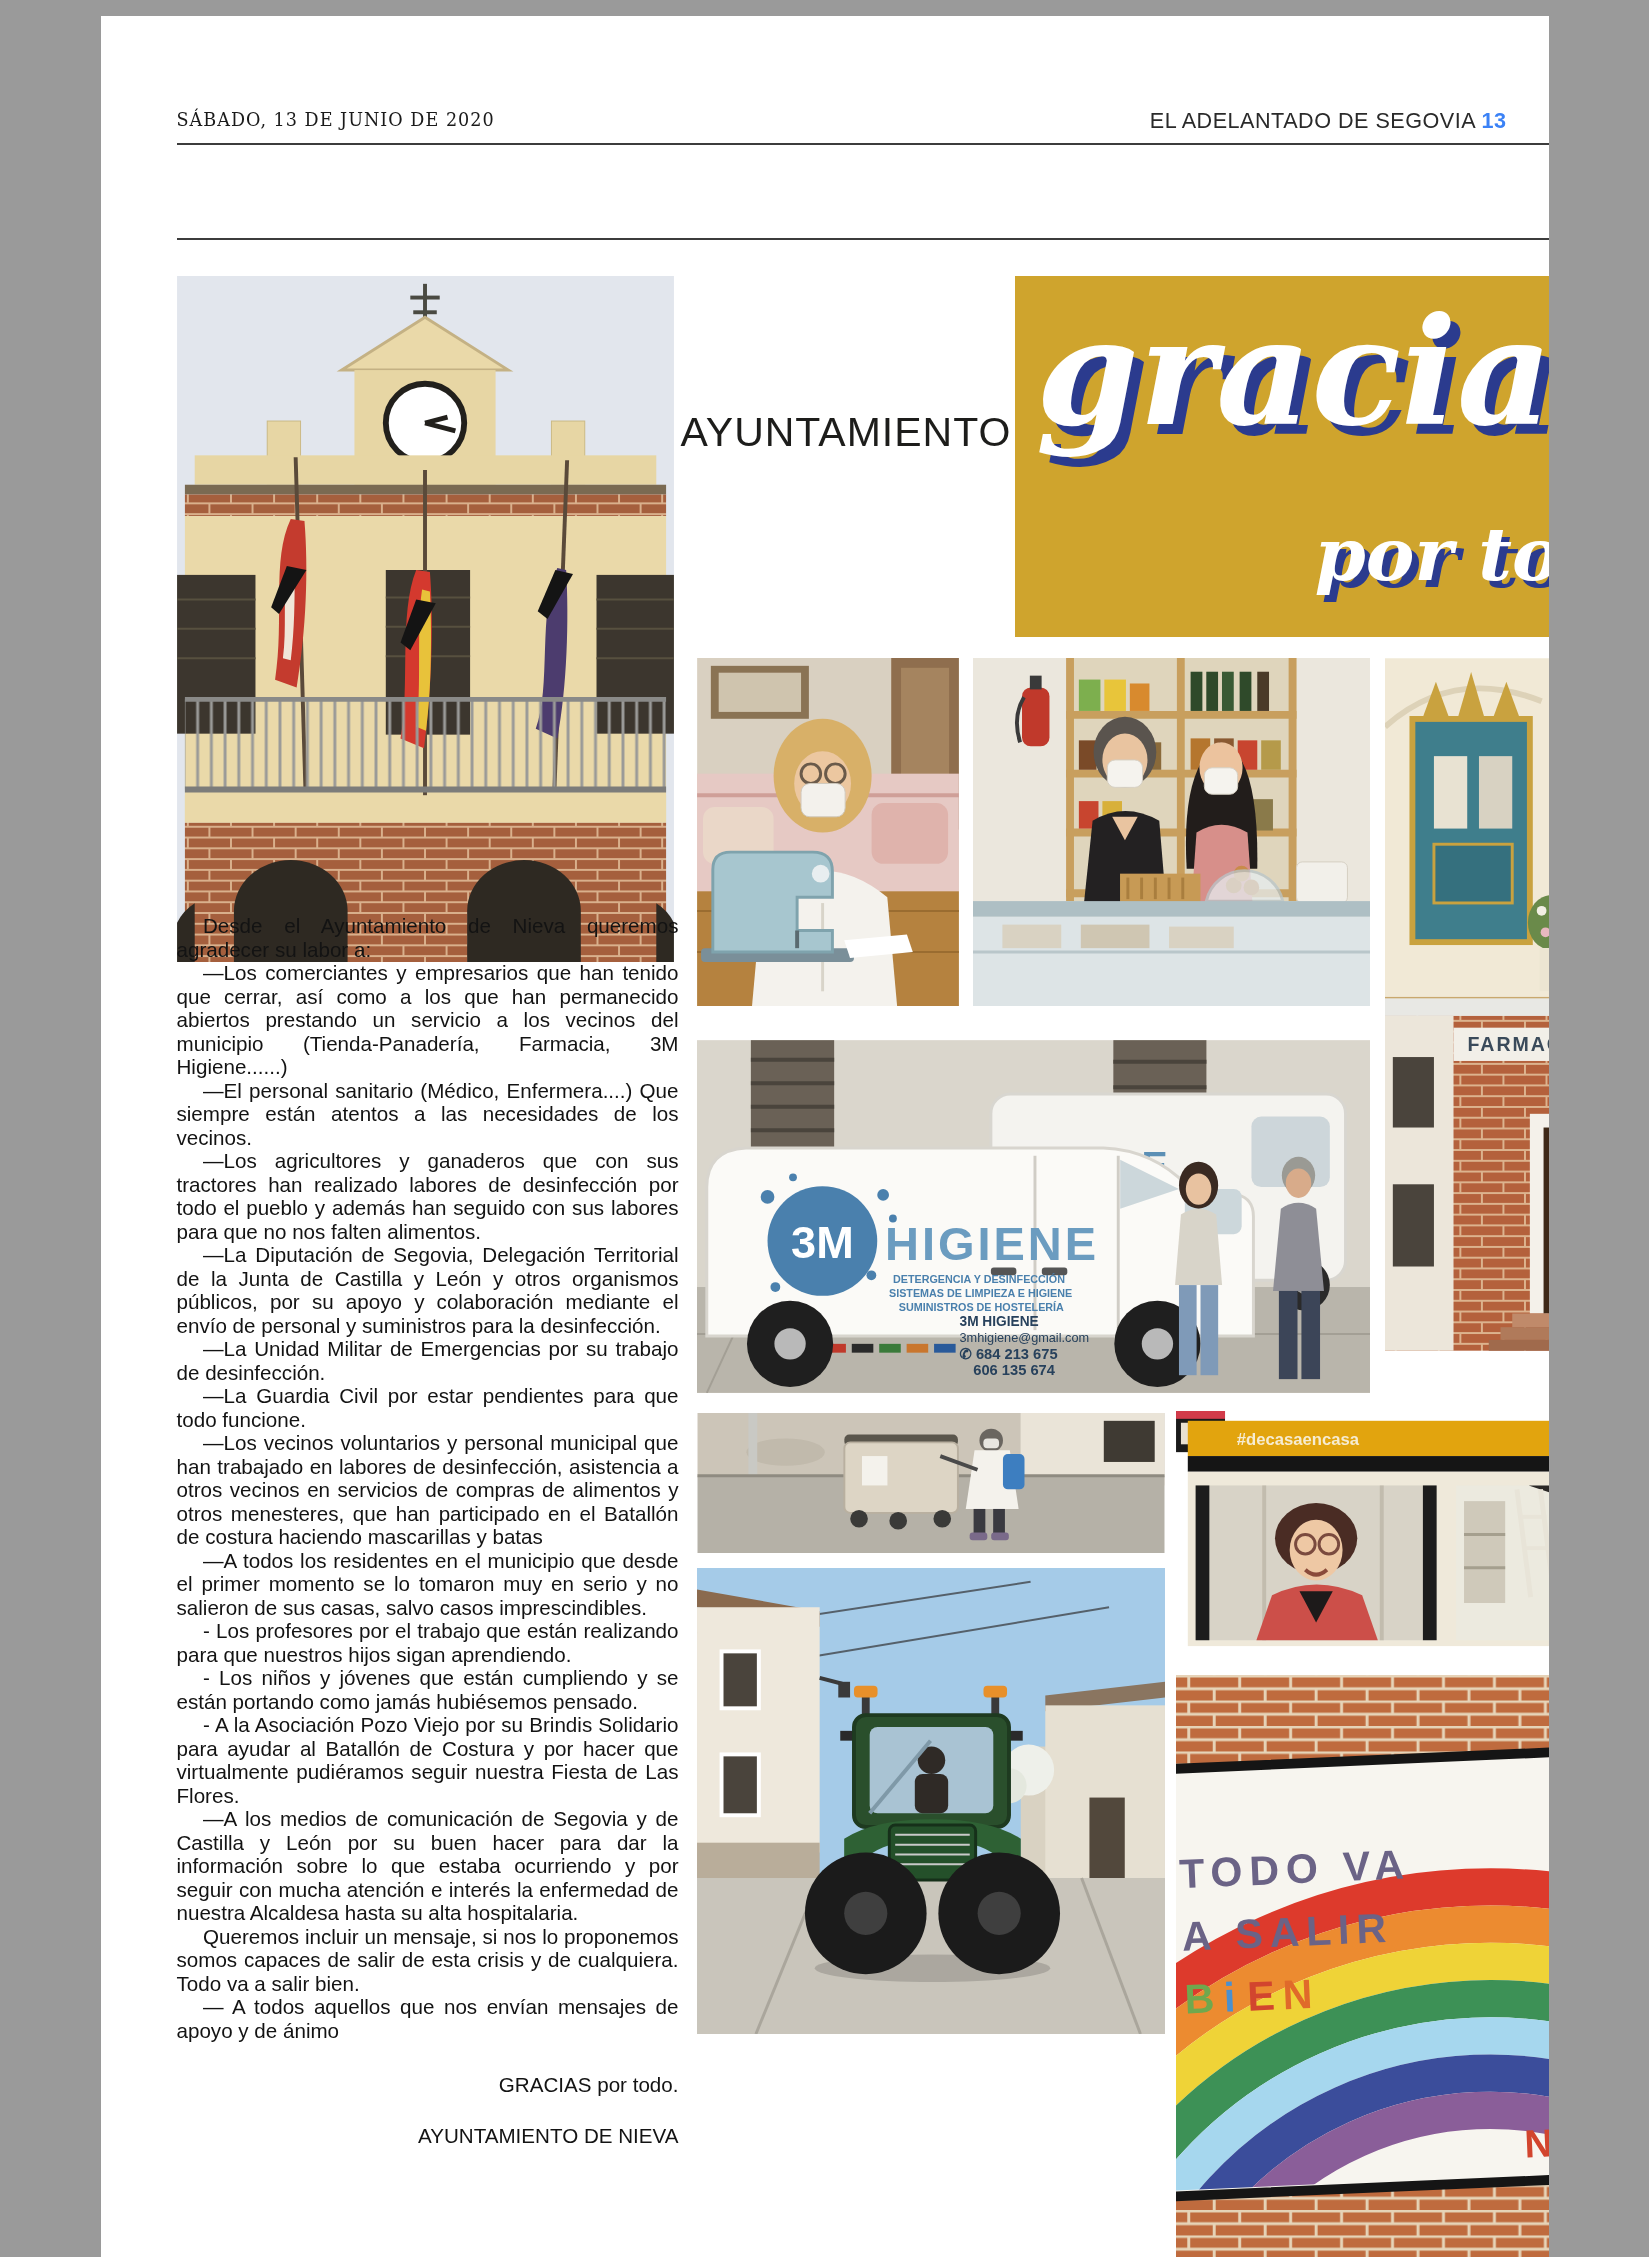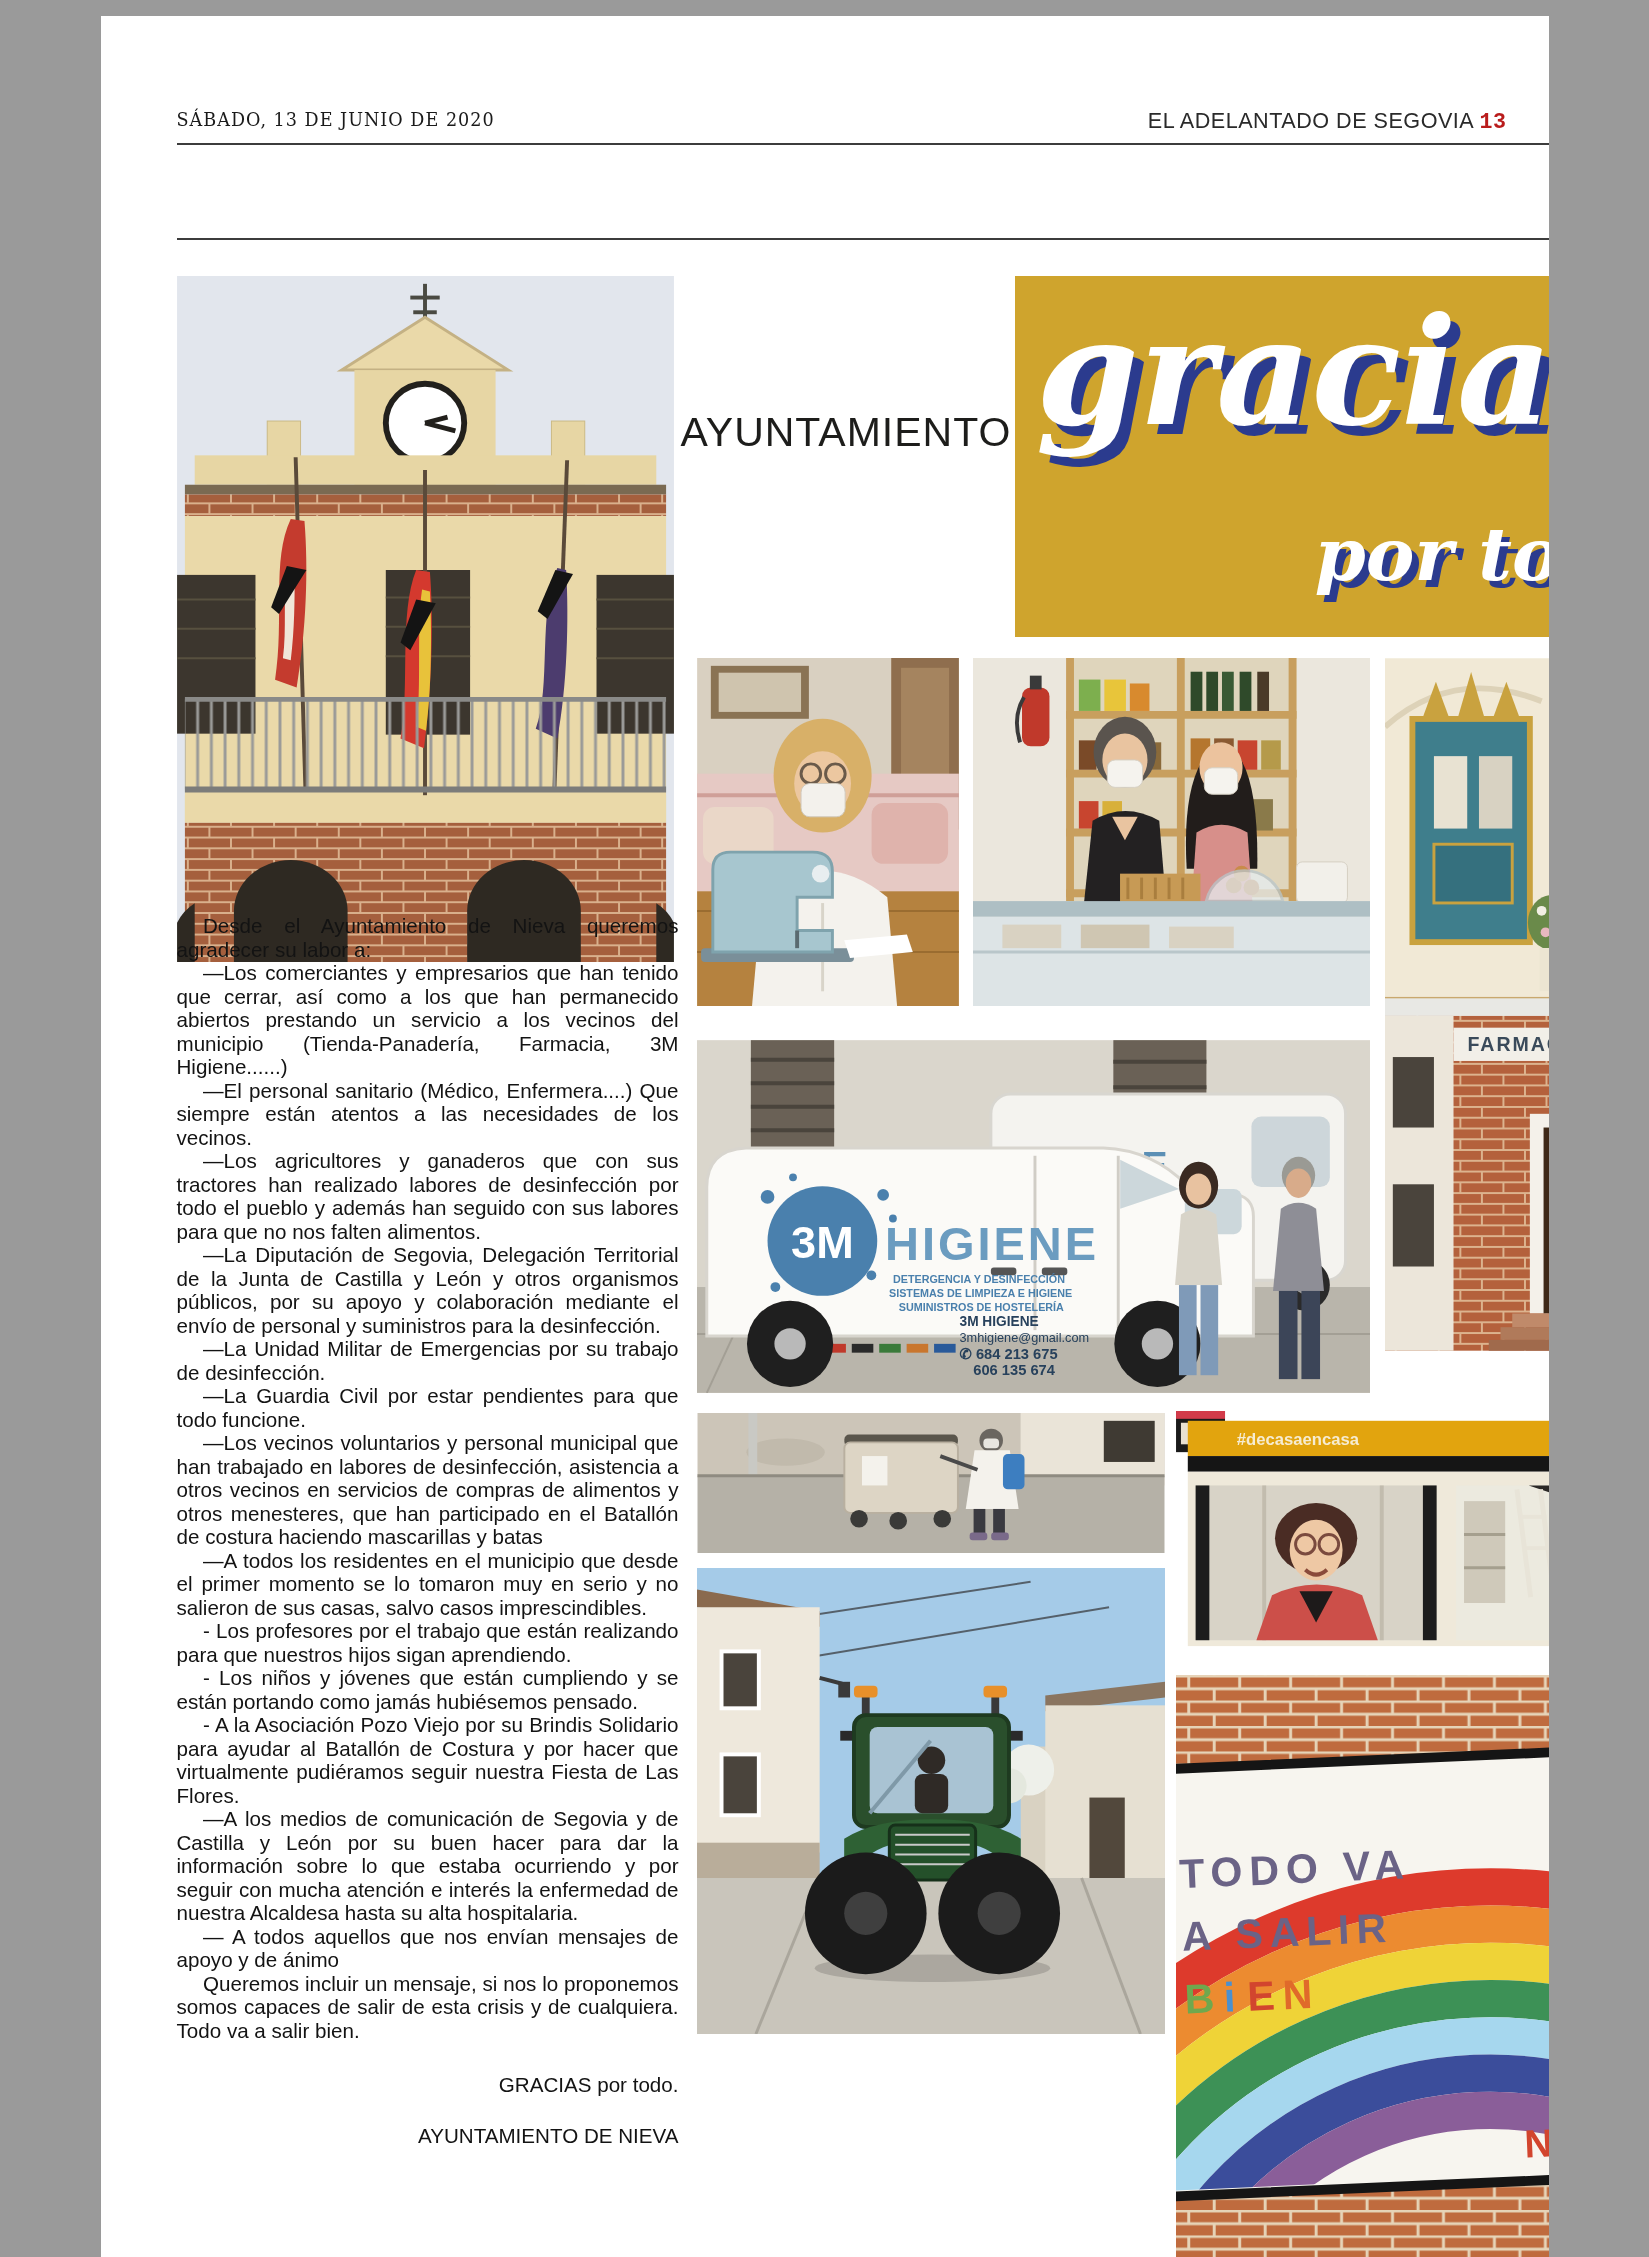--- a/index.html
+++ b/index.html
@@ -3,21 +3,21 @@
 <meta charset="utf-8">
 <style>
   html,body{margin:0;padding:0;background:#9a9a9a;}
   #page{position:relative;width:1448px;height:2257px;background:#ffffff;margin:16px auto;
         font-family:"Liberation Sans",sans-serif;overflow:hidden;}
   .abs{position:absolute;}
   
   .hdr-date{left:76px;top:94px;font-family:"DejaVu Serif",serif;font-size:17.6px;
             letter-spacing:1px;color:#1a1a1a;}
   .hdr-right{right:42px;top:92px;font-size:21.6px;color:#2a2a2a;letter-spacing:0.5px;}
-  .hdr-right b{font-weight:700;color:#b91c1c;font-family:Liberation Mono, monospace;}
+  .hdr-right b{font-weight:700;color:#3b82f6;}
   .rule{left:76px;width:1531px;height:2px;background:#3c3c3c;}
   
   .title{left:580px;top:392px;width:323px;text-align:right;color:#1d1d1b;
          font-size:41px;line-height:48px;letter-spacing:1px;}
   .title .nm{color:#15689a;font-weight:700;}
   
   .banner{left:914px;top:260px;width:693px;height:361px;background:#cfa42d;text-align:right;}
   .gracias{position:absolute;left:21.6px;top:9.8px;font-family:"DejaVu Serif",serif;
            font-style:italic;font-weight:700;font-size:147px;color:#ffffff;
            text-shadow:9.8px 9.8px 0 #2b3b8e;}
@@ -581,20 +581,20 @@
       <p class=""><span>—Los </span><span class="b">agricultores y ganaderos</span><span> que con sus tractores han realizado labores de desinfección por todo el pueblo y además han seguido con sus labores para que no nos falten alimentos.</span></p>
       <p class=""><span>—La </span><span class="b">Diputación de Segovia, Delegación Territorial de la Junta de Castilla y León y otros organismos públicos,</span><span> por su apoyo y colaboración mediante el envío de personal y suministros para la desinfección.</span></p>
       <p class=""><span>—La </span><span class="b">Unidad Militar de Emergencias</span><span> por su trabajo de desinfección.</span></p>
       <p class=""><span>—La </span><span class="b">Guardia Civil</span><span> por estar pendientes para que todo funcione.</span></p>
       <p class=""><span>—Los </span><span class="b">vecinos voluntarios y personal municipal</span><span> que han trabajado en labores de desinfección, asistencia a otros vecinos en servicios de compras de alimentos y otros menesteres, que han participado en el Batallón de costura haciendo mascarillas y batas</span></p>
       <p class=""><span class="b">—A todos los residentes en el municipio que desde el primer momento se lo tomaron muy en serio y no salieron de sus casas, salvo casos imprescindibles.</span></p>
       <p class=""><span>- Los </span><span class="b">profesores</span><span> por el trabajo que están realizando para que nuestros hijos sigan aprendiendo.</span></p>
       <p class=""><span>- Los </span><span class="b">niños y jóvenes</span><span> que están cumpliendo y se están portando como jamás hubiésemos pensado.</span></p>
       <p class=""><span>- A la </span><span class="b">Asociación Pozo Viejo</span><span> por su Brindis Solidario para ayudar al Batallón de Costura y por hacer que virtualmente pudiéramos seguir nuestra Fiesta de Las Flores.</span></p>
       <p class=""><span>—A los </span><span class="b">medios de comunicación de Segovia y de Castilla y León</span><span> por su buen hacer para dar la información sobre lo que estaba ocurriendo y por seguir con mucha atención e interés la enfermedad de nuestra Alcaldesa hasta su alta hospitalaria.</span></p>
+      <p class=""><span>Queremos incluir un mensaje, si nos lo proponemos somos capaces de salir de esta crisis y de cualquiera. Todo va a salir bien.</span></p>
       <p class=""><span>— A todos aquellos que nos envían mensajes de apoyo y de ánimo</span></p>
-      <p class=""><span>Queremos incluir un mensaje, si nos lo proponemos somos capaces de salir de esta crisis y de cualquiera. Todo va a salir bien.</span></p>
       <p class="center gap1"><span class="b">GRACIAS por todo.</span></p>
       <p class="center gap2"><span class="b">AYUNTAMIENTO DE NIEVA</span></p>
     </div>
 
 </div>
 
 
 </body></html>

